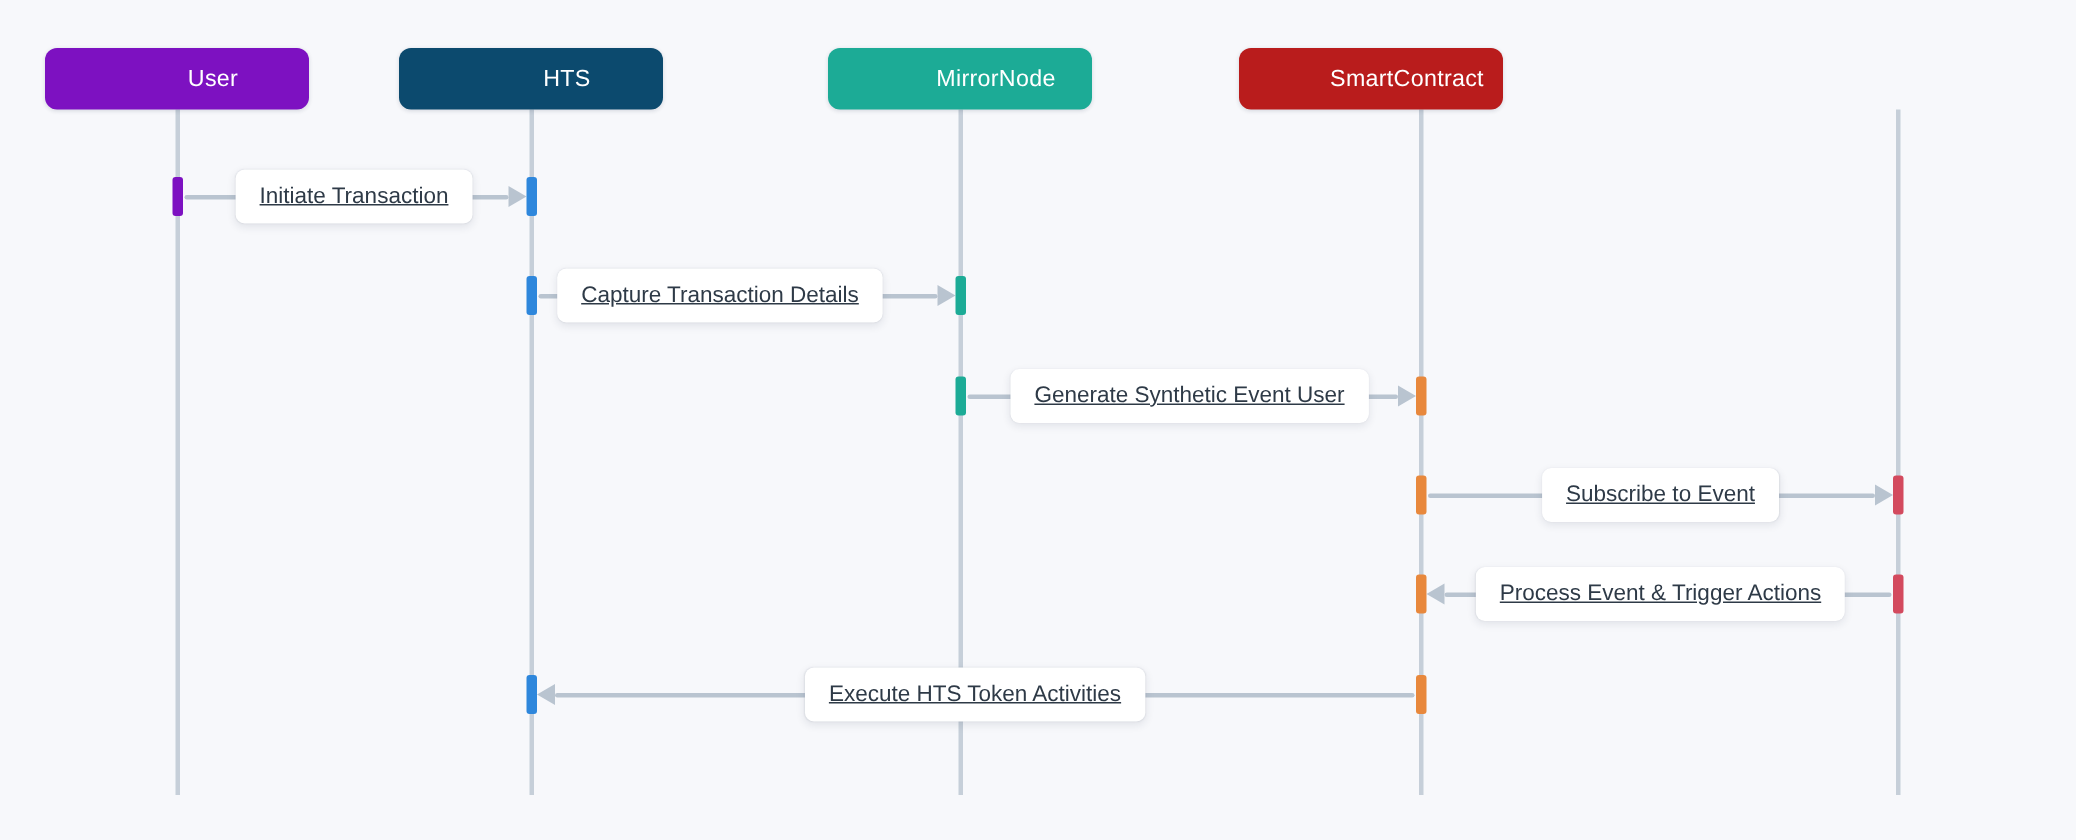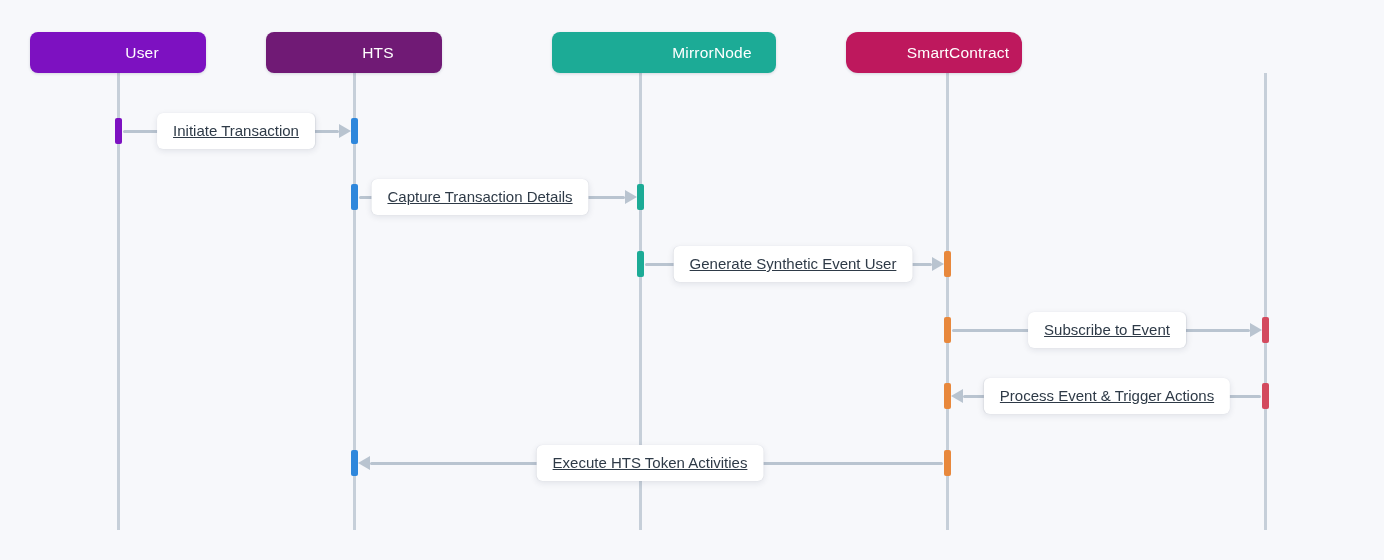--- a/index.html
+++ b/index.html
@@ -87,27 +87,27 @@
 
   <div class="lifeline" style="left:116.5px"></div>
   <div class="lifeline" style="left:352.5px"></div>
   <div class="lifeline" style="left:638.5px"></div>
   <div class="lifeline" style="left:945.5px"></div>
   <div class="lifeline" style="left:1263.5px"></div>
 
   <div class="actor" style="left: 30px; background: rgb(125, 17, 193);">
     <span>User</span>
     </div>
-  <div class="actor" style="left: 266px; background: #701a75; justify-content: center;">
+  <div class="actor" style="left: 266px; background: #0c4a6e; justify-content: center;">
     <span>HTS</span>
     </div>
-  <div class="actor" style="left: 552px; background: rgb(28, 171, 150); padding-left: 48px;">
+  <div class="actor" style="left: 552px; background: rgb(28, 171, 150);">
     <span>MirrorNode</span>
     </div>
-  <div class="actor" style="left: 846px; background: #be185d; border-radius: 12px;">
+  <div class="actor" style="left: 826px; background: #b91c1c;">
     <span>SmartContract</span>
     </div>
 
   <div>
     <div class="mline" style="left:122.5px;top:129.5px;width:216px"></div>
     <div class="arrowhead right" style="left:338.5px;top:124px"></div>
     <div class="abar" style="left: 114.5px; top: 118px; background: rgb(125, 17, 193);"></div>
     <div class="abar" style="left: 350.5px; top: 118px; background: rgb(46, 135, 220);"></div>
     <div class="mlabel" style="left:236px;top:113px">Initiate Transaction</div>
   </div>

